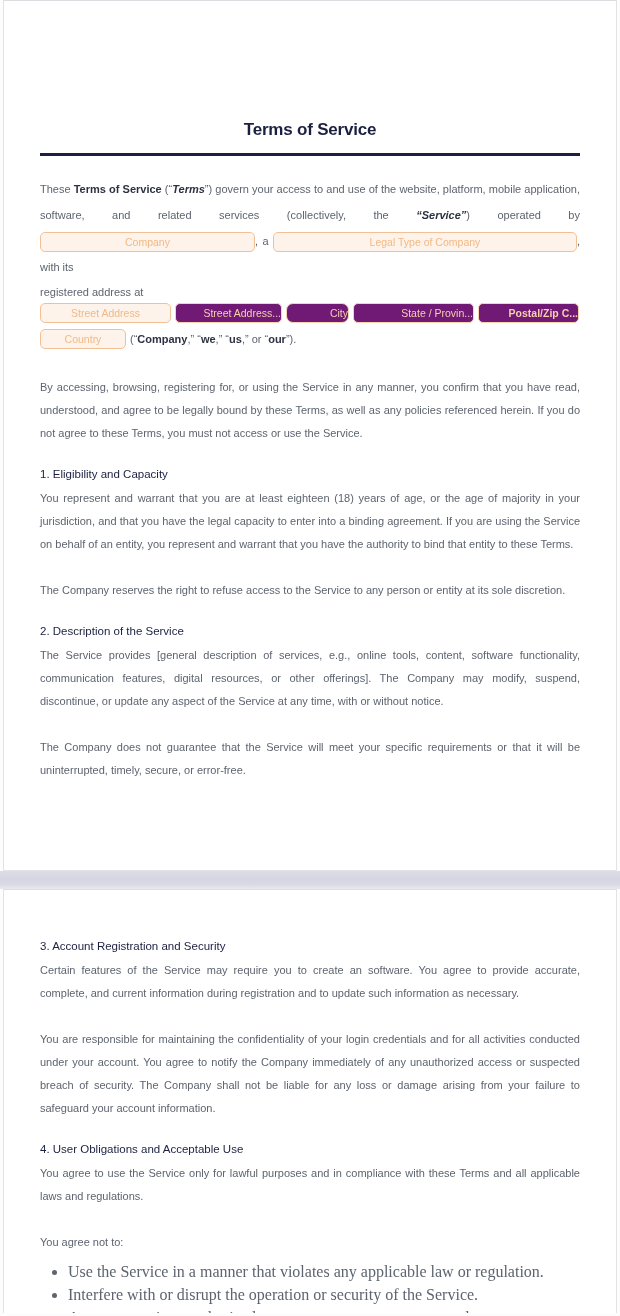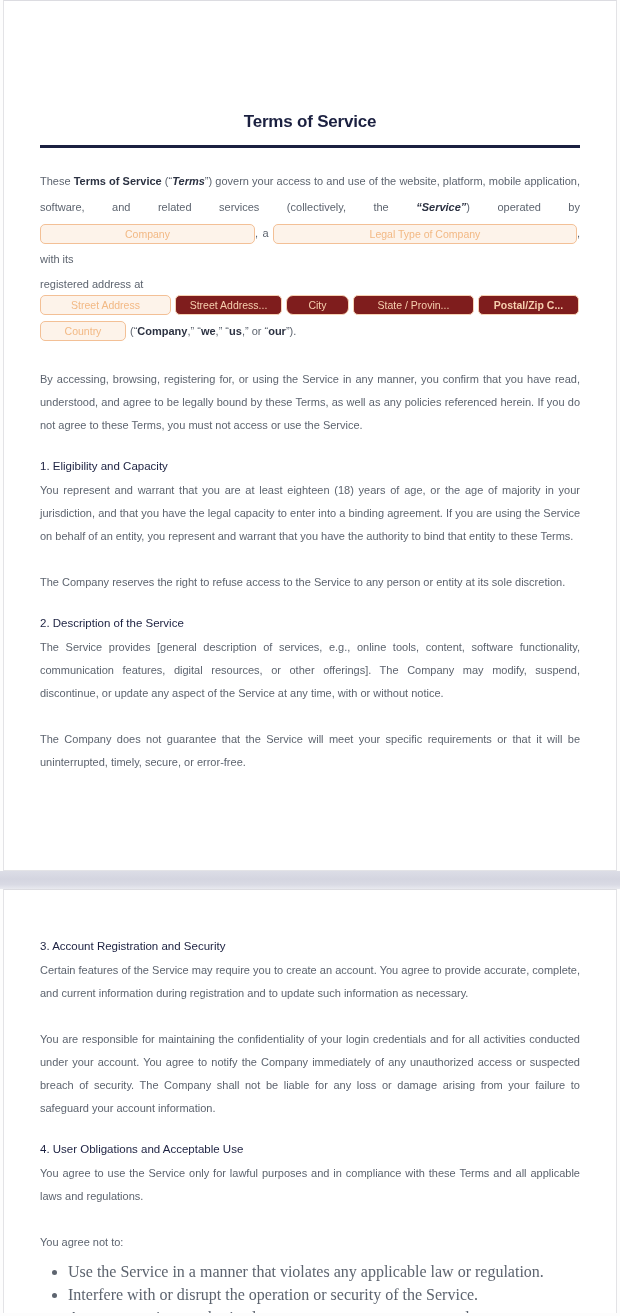--- a/index.html
+++ b/index.html
@@ -23,21 +23,21 @@
   }
   .page-1 { height: 871px; }
   .page-2 { height: 424px; border-bottom: none; }
 
   .page-gap {
     width: 620px;
     height: 18px;
     background: linear-gradient(180deg, #dcdde6 0%, #d4d5e0 45%, #d9dae4 75%, #e8e9ef 100%);
   }
 
-  .page-inner { padding: 4px 36px; }
+  .page-inner { padding: 12px 36px; }
 
   .doc-title {
     text-align: center;
     font-size: 17px;
     font-weight: bold;
     color: #1b2040;
     letter-spacing: -0.2px;
     padding-top: 107px;
   }
   .title-rule {
@@ -77,21 +77,21 @@
     border: 1px solid #f3c096;
     border-radius: 5px;
     background: #fdf3ea;
     color: #f2b985;
     font-size: 10.5px;
     text-align: center;
     overflow: hidden;
     white-space: nowrap;
     margin: 1px 0;
   }
-  .field.pale { background: #7f1d1d; color: #f6cfae; border-color: #f7d3b4; }
+  .field.pale { background: #701a75; color: #f6cfae; border-color: #f7d3b4; text-align: right; }
 
   .f-company      { width: 215px; }
   .f-legaltype    { width: 304px; }
   .f-street1      { width: 131px; }
   .f-street2      { width: 107px; }
   .f-city         { width: 63px; border-radius: 7px; }
   .f-state        { width: 121px; }
   .f-postal       { width: 101px; font-weight: bold; }
   .f-country      { width: 86px; }
 
@@ -148,21 +148,21 @@
 
     </div>
   </div>
 
   <div class="page-gap"></div>
 
   <div class="page page-2">
     <div class="page-inner" style="padding-top:50px;">
 
       <h2 class="section" style="margin-top:0;">3. Account Registration and Security</h2>
-      <p class="body">Certain features of the Service may require you to create an account. You agree to provide accurate, complete, and current information during registration and to update such information as necessary.</p>
+      <p class="body">Certain features of the Service may require you to create an software. You agree to provide accurate, complete, and current information during registration and to update such information as necessary.</p>
       <p class="body gap">You are responsible for maintaining the confidentiality of your login credentials and for all activities conducted under your account. You agree to notify the Company immediately of any unauthorized access or suspected breach of security. The Company shall not be liable for any loss or damage arising from your failure to safeguard your account information.</p>
 
       <h2 class="section">4. User Obligations and Acceptable Use</h2>
       <p class="body">You agree to use the Service only for lawful purposes and in compliance with these Terms and all applicable laws and regulations.</p>
 
       <p class="body gap">You agree not to:</p>
 
       <ul class="bullets">
         <li>Use the Service in a manner that violates any applicable law or regulation.</li>
         <li>Interfere with or disrupt the operation or security of the Service.</li>

